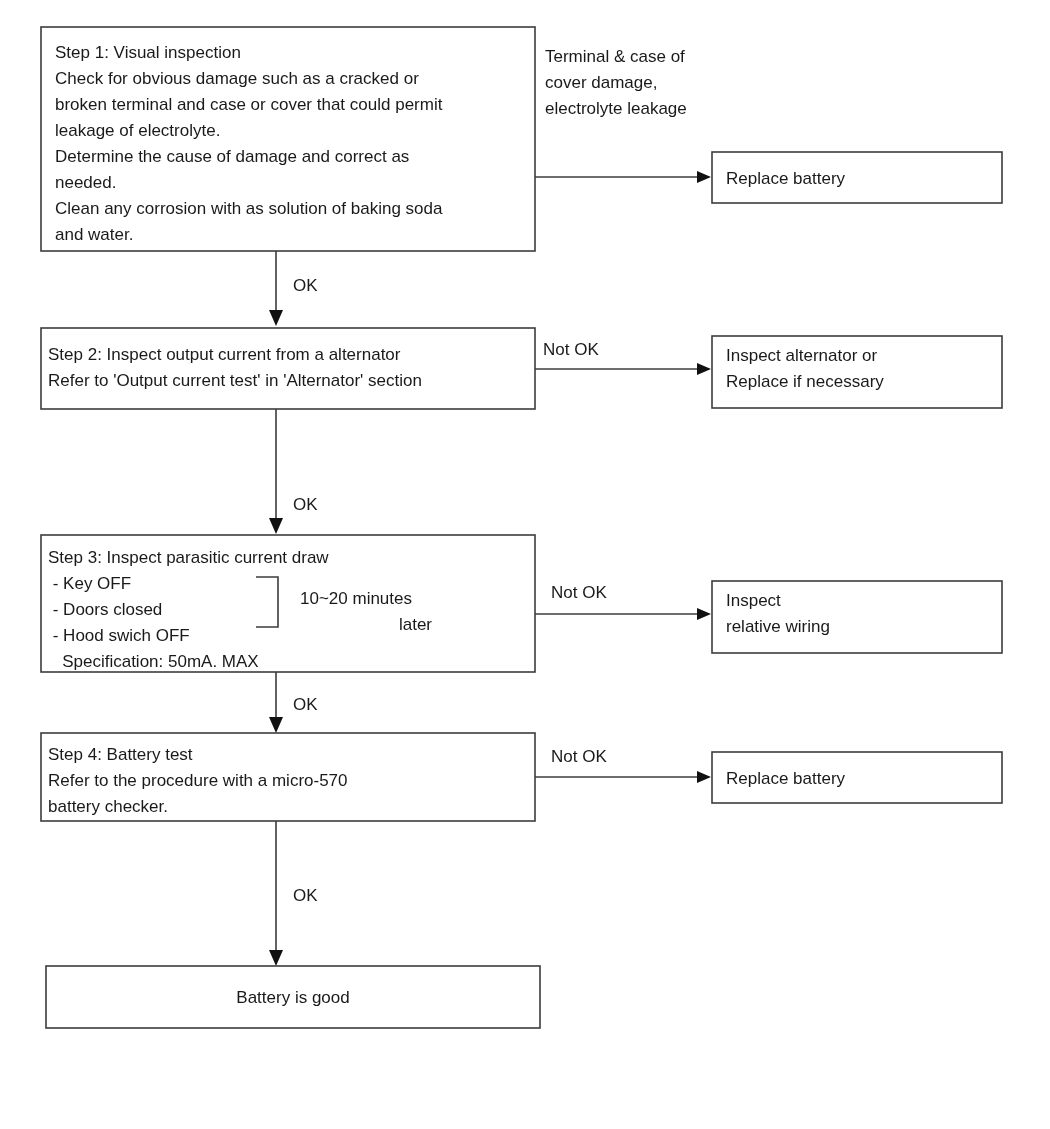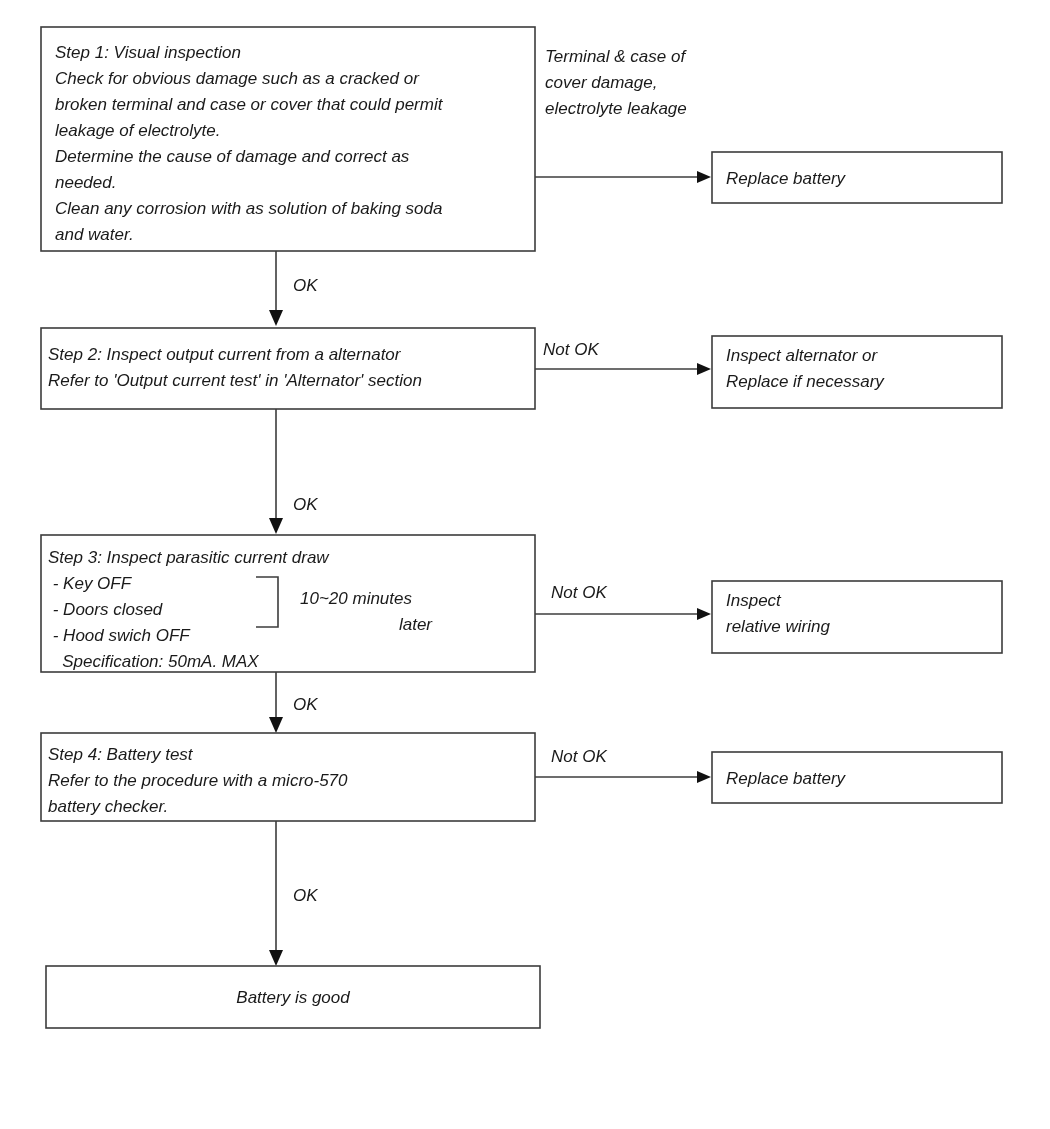--- a/index.html
+++ b/index.html
@@ -11,21 +11,20 @@
     width: 1050px;
     height: 1129px;
     font-family: "Liberation Sans", sans-serif;
     color: #1a1a1a;
     overflow: hidden;
   }
   #flow-root {
     position: relative;
     width: 930px;
     height: 1129px;
-    font-style: italic;
   }
   svg.flow-svg {
     position: absolute;
     left: 0;
     top: 0;
     width: 1050px;
     height: 1129px;
   }
   .node-rect {
     fill: #ffffff;

